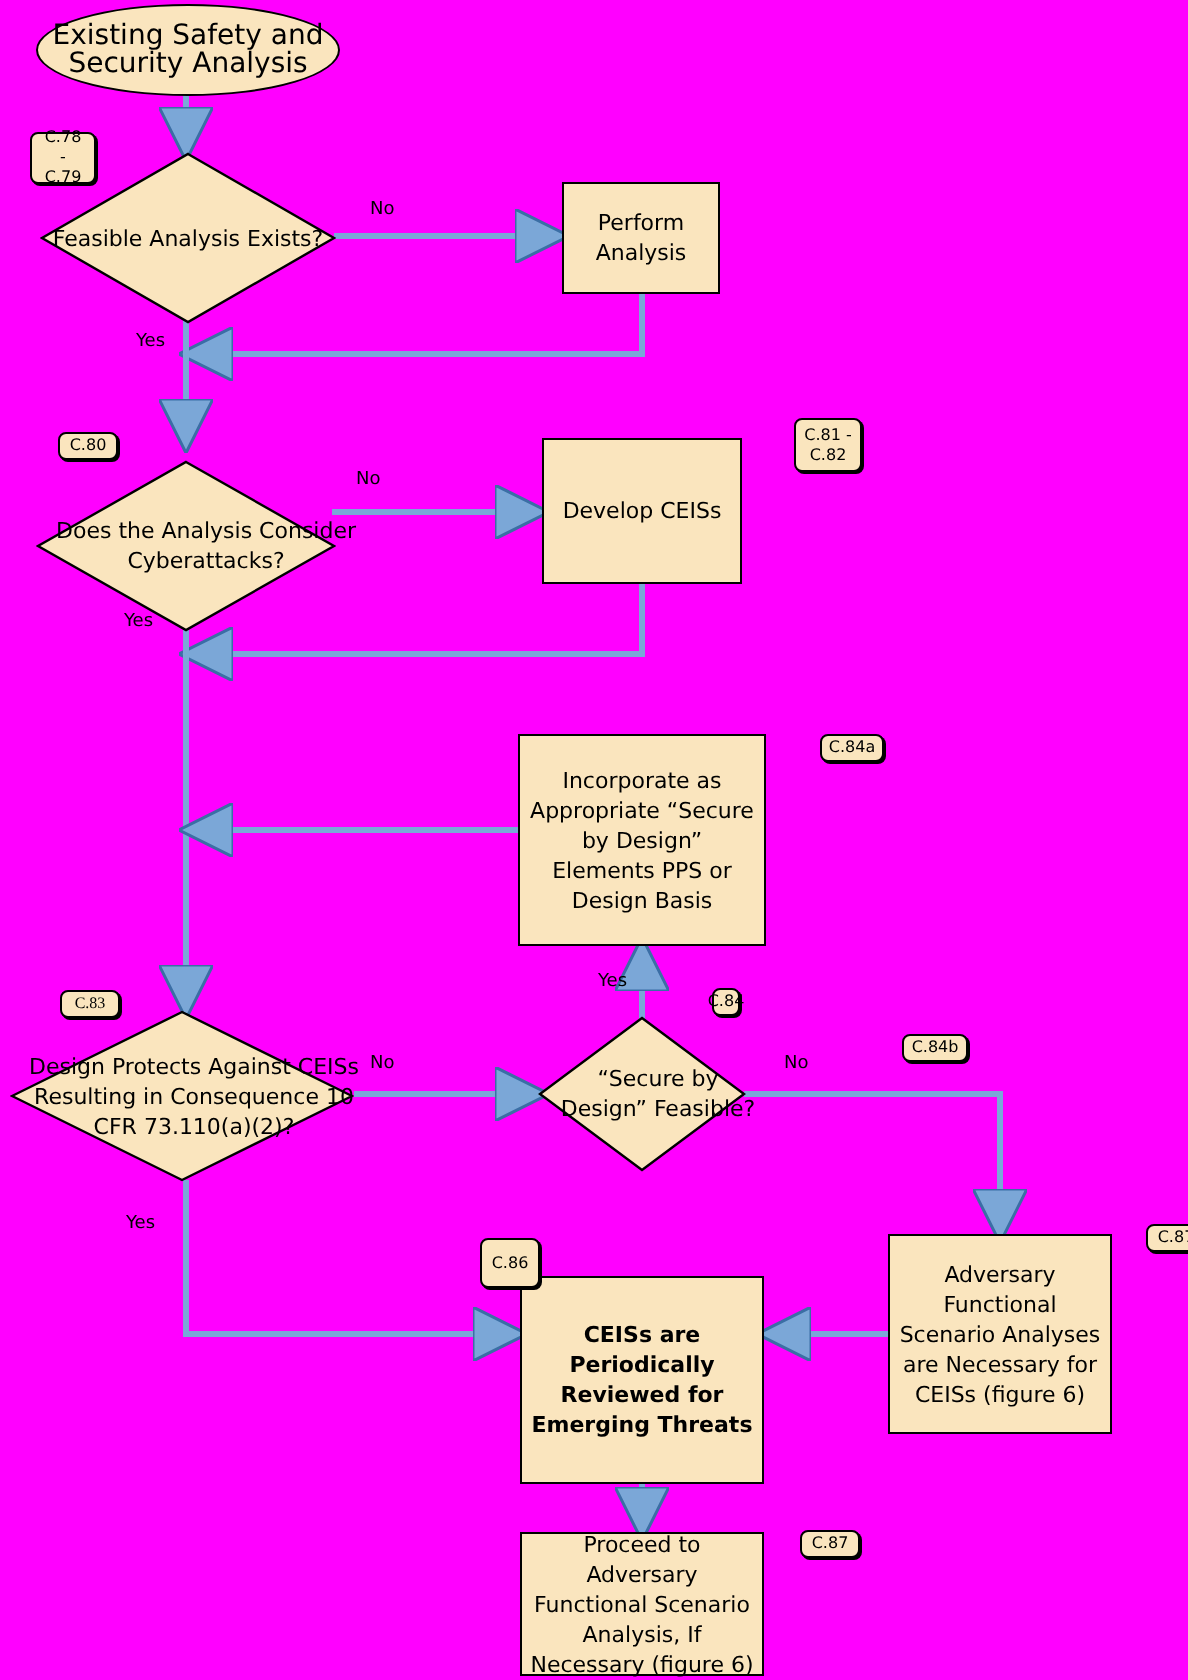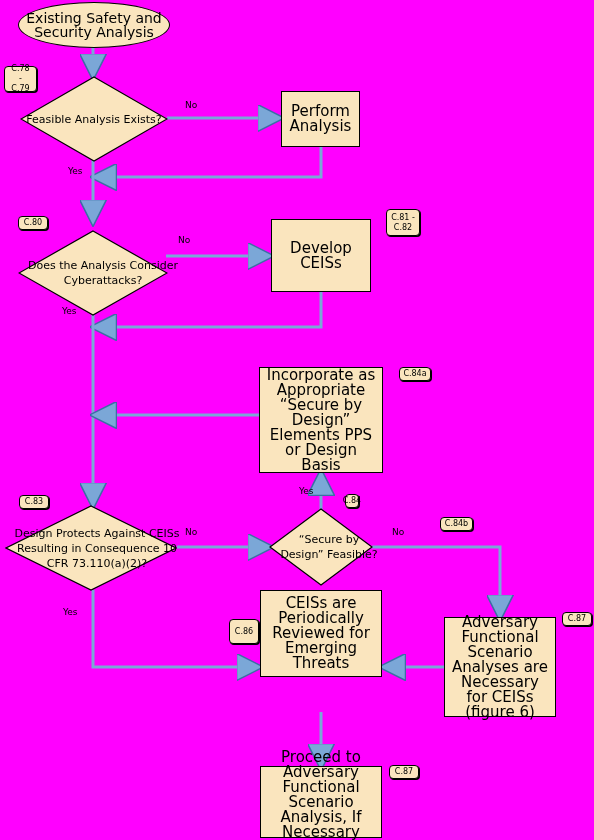--- a/index.html
+++ b/index.html
@@ -9,39 +9,40 @@
     font-family:"DejaVu Sans","Liberation Sans",sans-serif;
     overflow:hidden;
     position:relative;
   }
   #canvas{position:absolute;left:0;top:0;width:594px;height:840px;}
   svg.lines{position:absolute;left:0;top:0;width:594px;height:840px;pointer-events:none;}
 
   .node{position:absolute;box-sizing:border-box;display:flex;align-items:center;justify-content:center;text-align:center;color:#000;}
   .box{
     background:#FAE5BE;border:1px solid #000;
-    font-size:15px;line-height:15px;padding:2px 4px;
+    font-size:11px;line-height:15px;padding:2px 4px;
   }
   .terminator{
     background:#FAE5BE;border:1px solid #000;border-radius:50%;
     font-size:14px;line-height:14px;
   }
   .diamond-wrap{position:absolute;}
   .diamond-shape{position:absolute;left:0;top:0;width:100%;height:100%;}
   .diamond-label{
     position:absolute;left:0;top:0;width:100%;height:100%;
     display:flex;align-items:center;justify-content:center;text-align:center;
     font-size:11px;line-height:15px;color:#000;
   }
   .tag{
     position:absolute;background:#FAE5BE;border:1px solid #000;border-radius:4px;
     font-size:8px;line-height:10px;color:#000;text-align:center;
     padding:2px 4px;box-sizing:border-box;white-space:pre-line;
     display:flex;align-items:center;justify-content:center;
     box-shadow:1px 1px 0 #000;
+    margin-left:11px;
   }
   .edge-label{
     position:absolute;font-size:9px;color:#000;line-height:10px;
     background:transparent;white-space:nowrap;
   }
 </style>
 </head>
 <body>
 
 <div id="canvas">
@@ -113,33 +114,33 @@
     <div class="diamond-label" style="padding:0 6px;">Design Protects Against CEISs Resulting in Consequence 10 CFR 73.110(a)(2)?</div>
   </div>
 
   <div class="diamond-wrap" style="left:269px;top:508px;width:104px;height:78px;">
     <svg class="diamond-shape" viewBox="0 0 104 78" preserveAspectRatio="none">
       <polygon points="52,1 103,39 52,77 1,39" fill="#FAE5BE" stroke="#000" stroke-width="1.2"></polygon>
     </svg>
     <div class="diamond-label" style="padding:0 8px;">“Secure by Design” Feasible?</div>
   </div>
 
-  <div class="node box" style="left:260px;top:590px;width:122px;height:87px;">CEISs are Periodically Reviewed for Emerging Threats</div>
+  <div class="node box" style="left:260px;top:638px;width:122px;height:104px;font-weight:bold;">CEISs are Periodically Reviewed for Emerging Threats</div>
 
   <div class="node box" style="left:444px;top:617px;width:112px;height:100px;">Adversary Functional Scenario Analyses are Necessary for CEISs (figure 6)</div>
 
   <div class="node box" style="left:260px;top:766px;width:122px;height:72px;">Proceed to Adversary Functional Scenario Analysis, If Necessary (figure 6)</div>
 
   <div class="tag" style="left:4px;top:66px;width:33px;height:26px;">C.78 -
 C.79</div>
   <div class="tag" style="left:18px;top:216px;width:30px;height:14px;">C.80</div>
   <div class="tag" style="left:386px;top:209px;width:34px;height:27px;">C.81 -
 C.82</div>
   <div class="tag" style="left:399px;top:367px;width:32px;height:14px;">C.84a</div>
-  <div class="tag" style="left:19px;top:495px;width:30px;height:14px;">C.83</div>
+  <div class="tag" style="left:19px;top:495px;width:30px;height:14px;font-family:Liberation Serif, serif;">C.83</div>
   <div class="tag" style="left:345px;top:494px;width:14px;height:14px;">C.84</div>
   <div class="tag" style="left:440px;top:517px;width:33px;height:14px;">C.84b</div>
   <div class="tag" style="left:229px;top:619px;width:30px;height:25px;">C.86</div>
   <div class="tag" style="left:562px;top:612px;width:30px;height:14px;">C.87</div>
   <div class="tag" style="left:389px;top:765px;width:30px;height:14px;">C.87</div>
 
   <div class="edge-label" style="left:185px;top:100px;">No</div>
   <div class="edge-label" style="left:68px;top:166px;">Yes</div>
 
   <div class="edge-label" style="left:178px;top:235px;">No</div>

